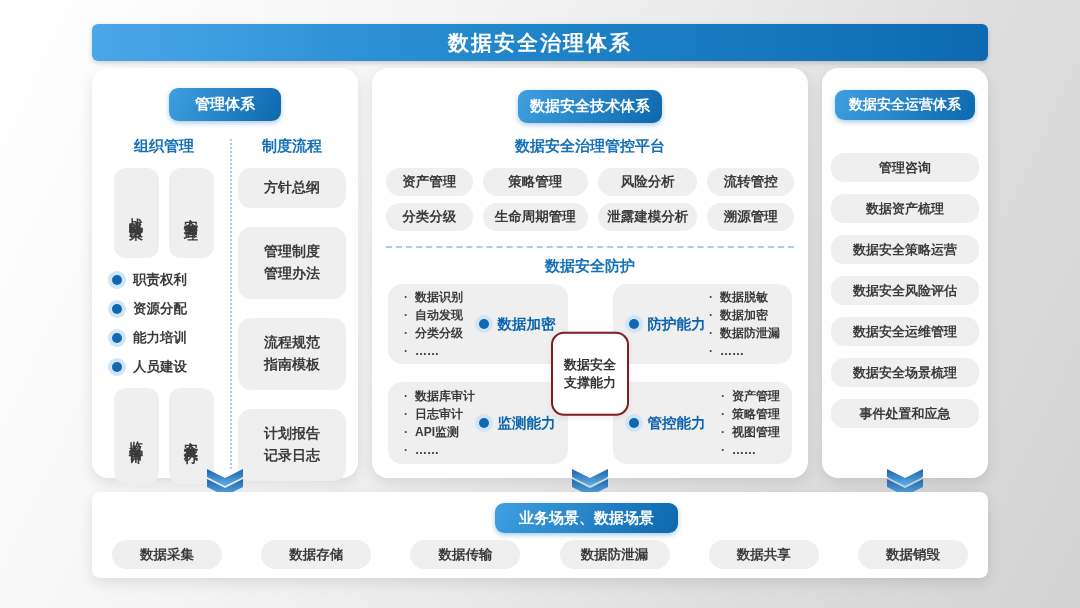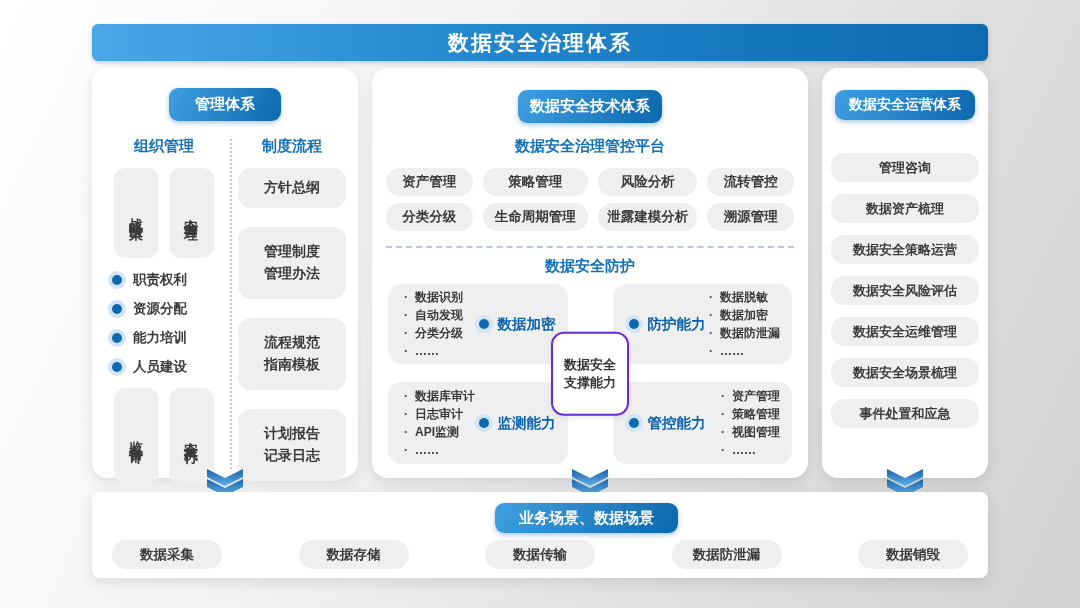--- a/index.html
+++ b/index.html
@@ -64,21 +64,21 @@
   .quad-wrap{position:relative;display:grid;grid-template-columns:1fr 1fr;
     grid-template-rows:80px 82px;gap:18px 45px;margin:8px 16px 0;}
   .quad{background:#efefef;border-radius:14px;display:flex;align-items:center;
     justify-content:space-between;padding:0 12px 0 16px;}
   .mini-list{list-style:none;margin:0;padding:0;}
   .mini-list li{font-size:12px;font-weight:700;color:#3a3a3a;line-height:1.5;white-space:nowrap;}
   .mini-list li::before{content:"·";margin-right:7px;color:#4a4a4a;}
   .ability{display:flex;align-items:center;gap:9px;}
   .ability .label{font-size:14.5px;font-weight:700;color:#0b63ac;white-space:nowrap;}
   .center-node{position:absolute;left:50%;top:50%;transform:translate(-50%,-50%);
-    background:#fff;border:2px solid #6d28d9;border-radius:13px;padding:22px 11px;
+    background:#fff;border:2px solid #7f1d1d;border-radius:13px;padding:22px 11px;
     font-size:13px;font-weight:700;color:#333;text-align:center;white-space:pre-line;
     line-height:1.4;box-shadow:0 2px 6px rgba(0,0,0,0.08);z-index:2;}
   
   .ops-list{display:flex;flex-direction:column;gap:12px;align-items:center;margin-top:33px;}
   .ops-list .gray-box{width:148px;height:29px;font-size:13px;white-space:nowrap;}
   
   .chev{position:absolute;top:469px;width:38px;height:28px;}
   .chev.c1{left:206px;} .chev.c2{left:571px;} .chev.c3{left:886px;}
   
   .bottom-bar{position:absolute;left:92px;top:492px;width:896px;height:86px;
@@ -270,17 +270,18 @@
     <path d="M1,10 L19,19 L37,10 L37,18 L19,27 L1,18 Z" fill="url(#cg3)"></path>
   </svg>
 
   <div class="bottom-bar">
     <div class="scenario-pill">业务场景、数据场景</div>
     <div class="scenario-row">
       <div class="gray-box">数据采集</div>
       <div class="gray-box">数据存储</div>
       <div class="gray-box">数据传输</div>
       <div class="gray-box">数据防泄漏</div>
+      <div class="gray-box">数据共享</div>
       <div class="gray-box">数据销毁</div>
     </div>
   </div>
 
 </div>
 
 </body></html>

